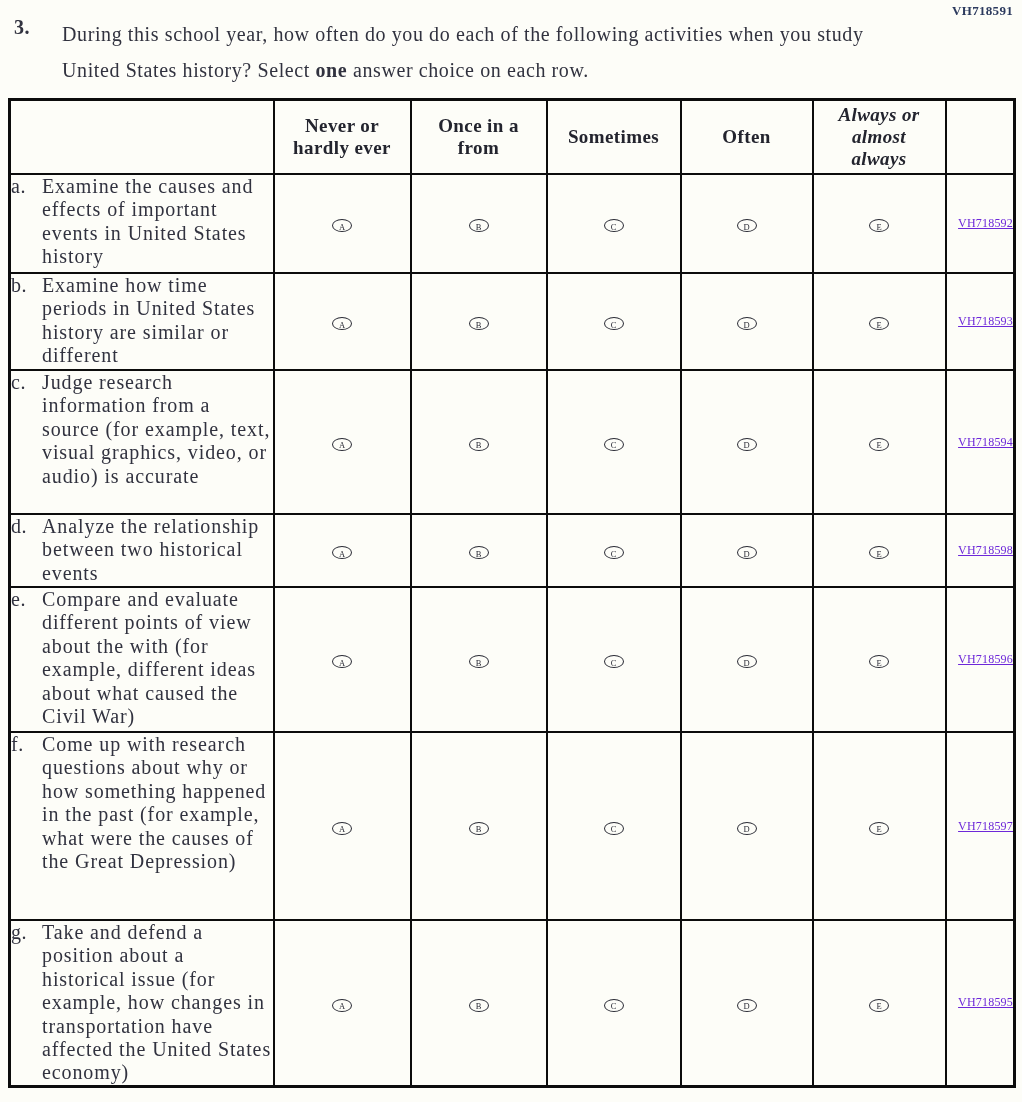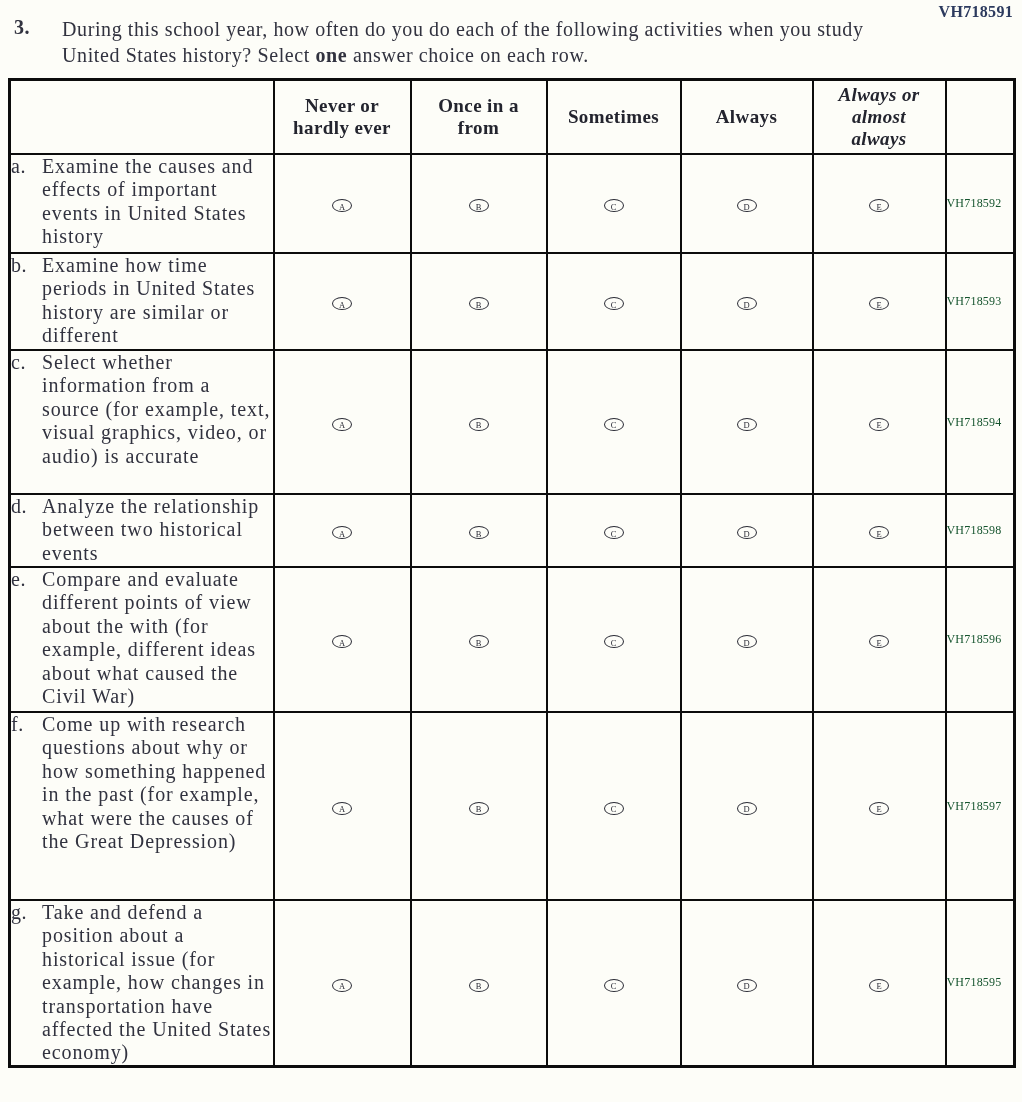--- a/index.html
+++ b/index.html
@@ -12,40 +12,40 @@
     background: #fdfdf8;
     font-family: "Liberation Serif", "DejaVu Serif", serif;
     color: #31323f;
     position: relative;
     overflow: hidden;
   }
   .page-code {
     position: absolute;
     top: 3px;
     right: 9px;
-    font-size: 16px;
+    font-size: 13px;
     letter-spacing: 0.3px;
     color: #2c3a5e;
     font-weight: bold;
   }
   .question {
     display: flex;
     align-items: flex-start;
     margin: 16px 0 0 14px;
   }
   .qnum {
     font-weight: bold;
     font-size: 20px;
     width: 48px;
     flex: 0 0 48px;
     letter-spacing: 0.5px;
   }
   .qtext {
     font-size: 20px;
-    line-height: 26px;
+    line-height: 36px;
     letter-spacing: 0.6px;
     width: 836px;
   }
   .qtext b { letter-spacing: 0.6px; }
   table.grid {
     border-collapse: collapse;
     table-layout: fixed;
     width: 1005px;
     margin: 10px 0 0 8px;
     border: 3px solid #0c0c0c;
@@ -106,25 +106,26 @@
   }
   .bubble i {
     font-style: normal;
     font-size: 8.5px;
     line-height: 1;
     color: #2a2b35;
     transform: translateY(0.5px);
     letter-spacing: 0;
   }
   td.code {
-    text-align: left;
+    text-align: right;
     vertical-align: middle;
     font-size: 12px;
     letter-spacing: 0.2px;
-    color: #14532d;
+    color: #6d28d9;
+    text-decoration: underline;
   }
   tr.r-a { height: 99px; }
   tr.r-b { height: 97px; }
   tr.r-c { height: 144px; }
   tr.r-d { height: 73px; }
   tr.r-e { height: 145px; }
   tr.r-f { height: 188px; }
   tr.r-g { height: 165px; }
 </style>
 </head>
@@ -146,21 +147,21 @@
       <col style="width:132px">
       <col style="width:133px">
       <col style="width:69px">
   </colgroup>
   <thead>
     <tr>
       <th class="c1"></th>
       <th class="c2"><span class="hw">Never or hardly ever</span></th>
       <th class="c3"><span class="hw">Once in a from</span></th>
       <th class="c4"><span class="hw">Sometimes</span></th>
-      <th class="c5"><span class="hw">Always</span></th>
+      <th class="c5"><span class="hw">Often</span></th>
       <th class="c6"><span class="hw">Always or almost always</span></th>
       <th class="c7"></th>
     </tr>
   </thead>
   <tbody>
     <tr class="r-a">
       <td class="desc">
           <div class="descwrap">
             <span class="rl">a.</span>
             <div class="rt">Examine the causes and effects of important events in United States history</div>
@@ -204,21 +205,21 @@
           </span></td>
       <td class="opt"><span class="bubble">
             <i>E</i>
           </span></td>
       <td class="code">VH718593</td>
     </tr>
     <tr class="r-c">
       <td class="desc">
           <div class="descwrap">
             <span class="rl">c.</span>
-            <div class="rt">Select whether information from a source (for example, text, visual graphics, video, or audio) is accurate</div>
+            <div class="rt">Judge research information from a source (for example, text, visual graphics, video, or audio) is accurate</div>
           </div>
         </td>
       <td class="opt"><span class="bubble">
             <i>A</i>
           </span></td>
       <td class="opt"><span class="bubble">
             <i>B</i>
           </span></td>
       <td class="opt"><span class="bubble">
             <i>C</i>

